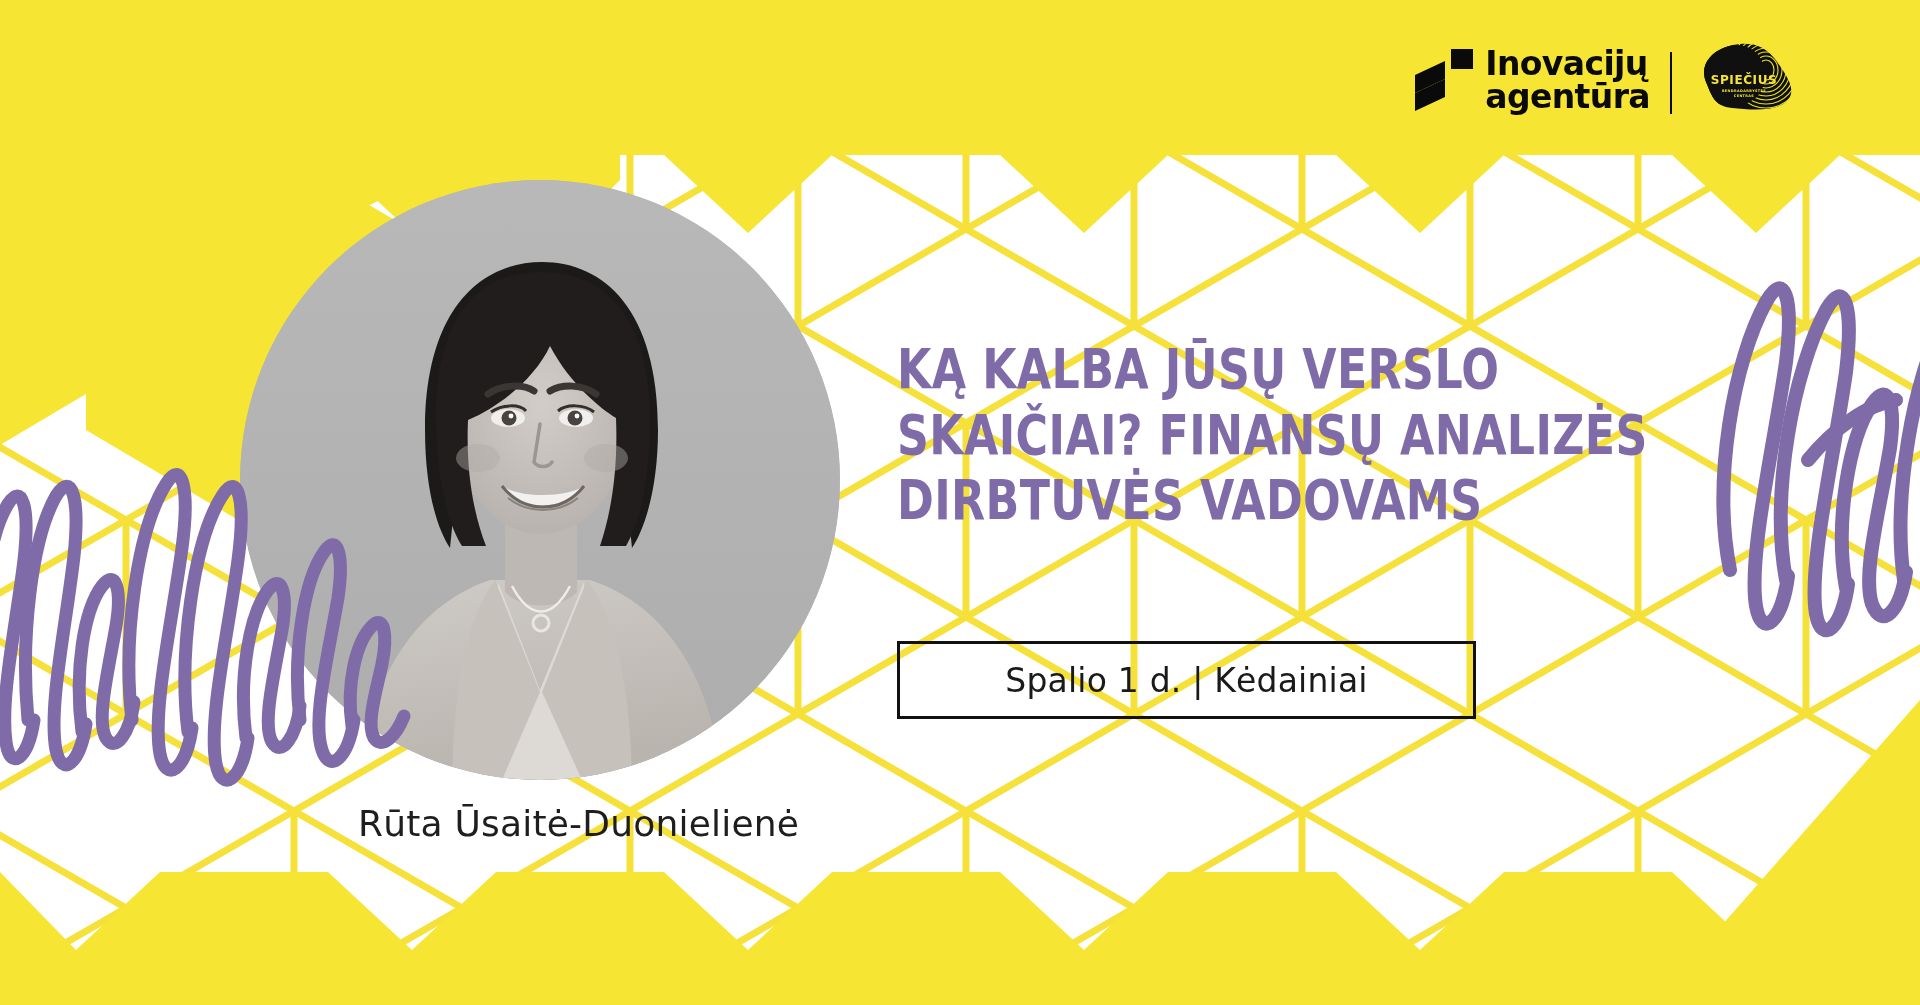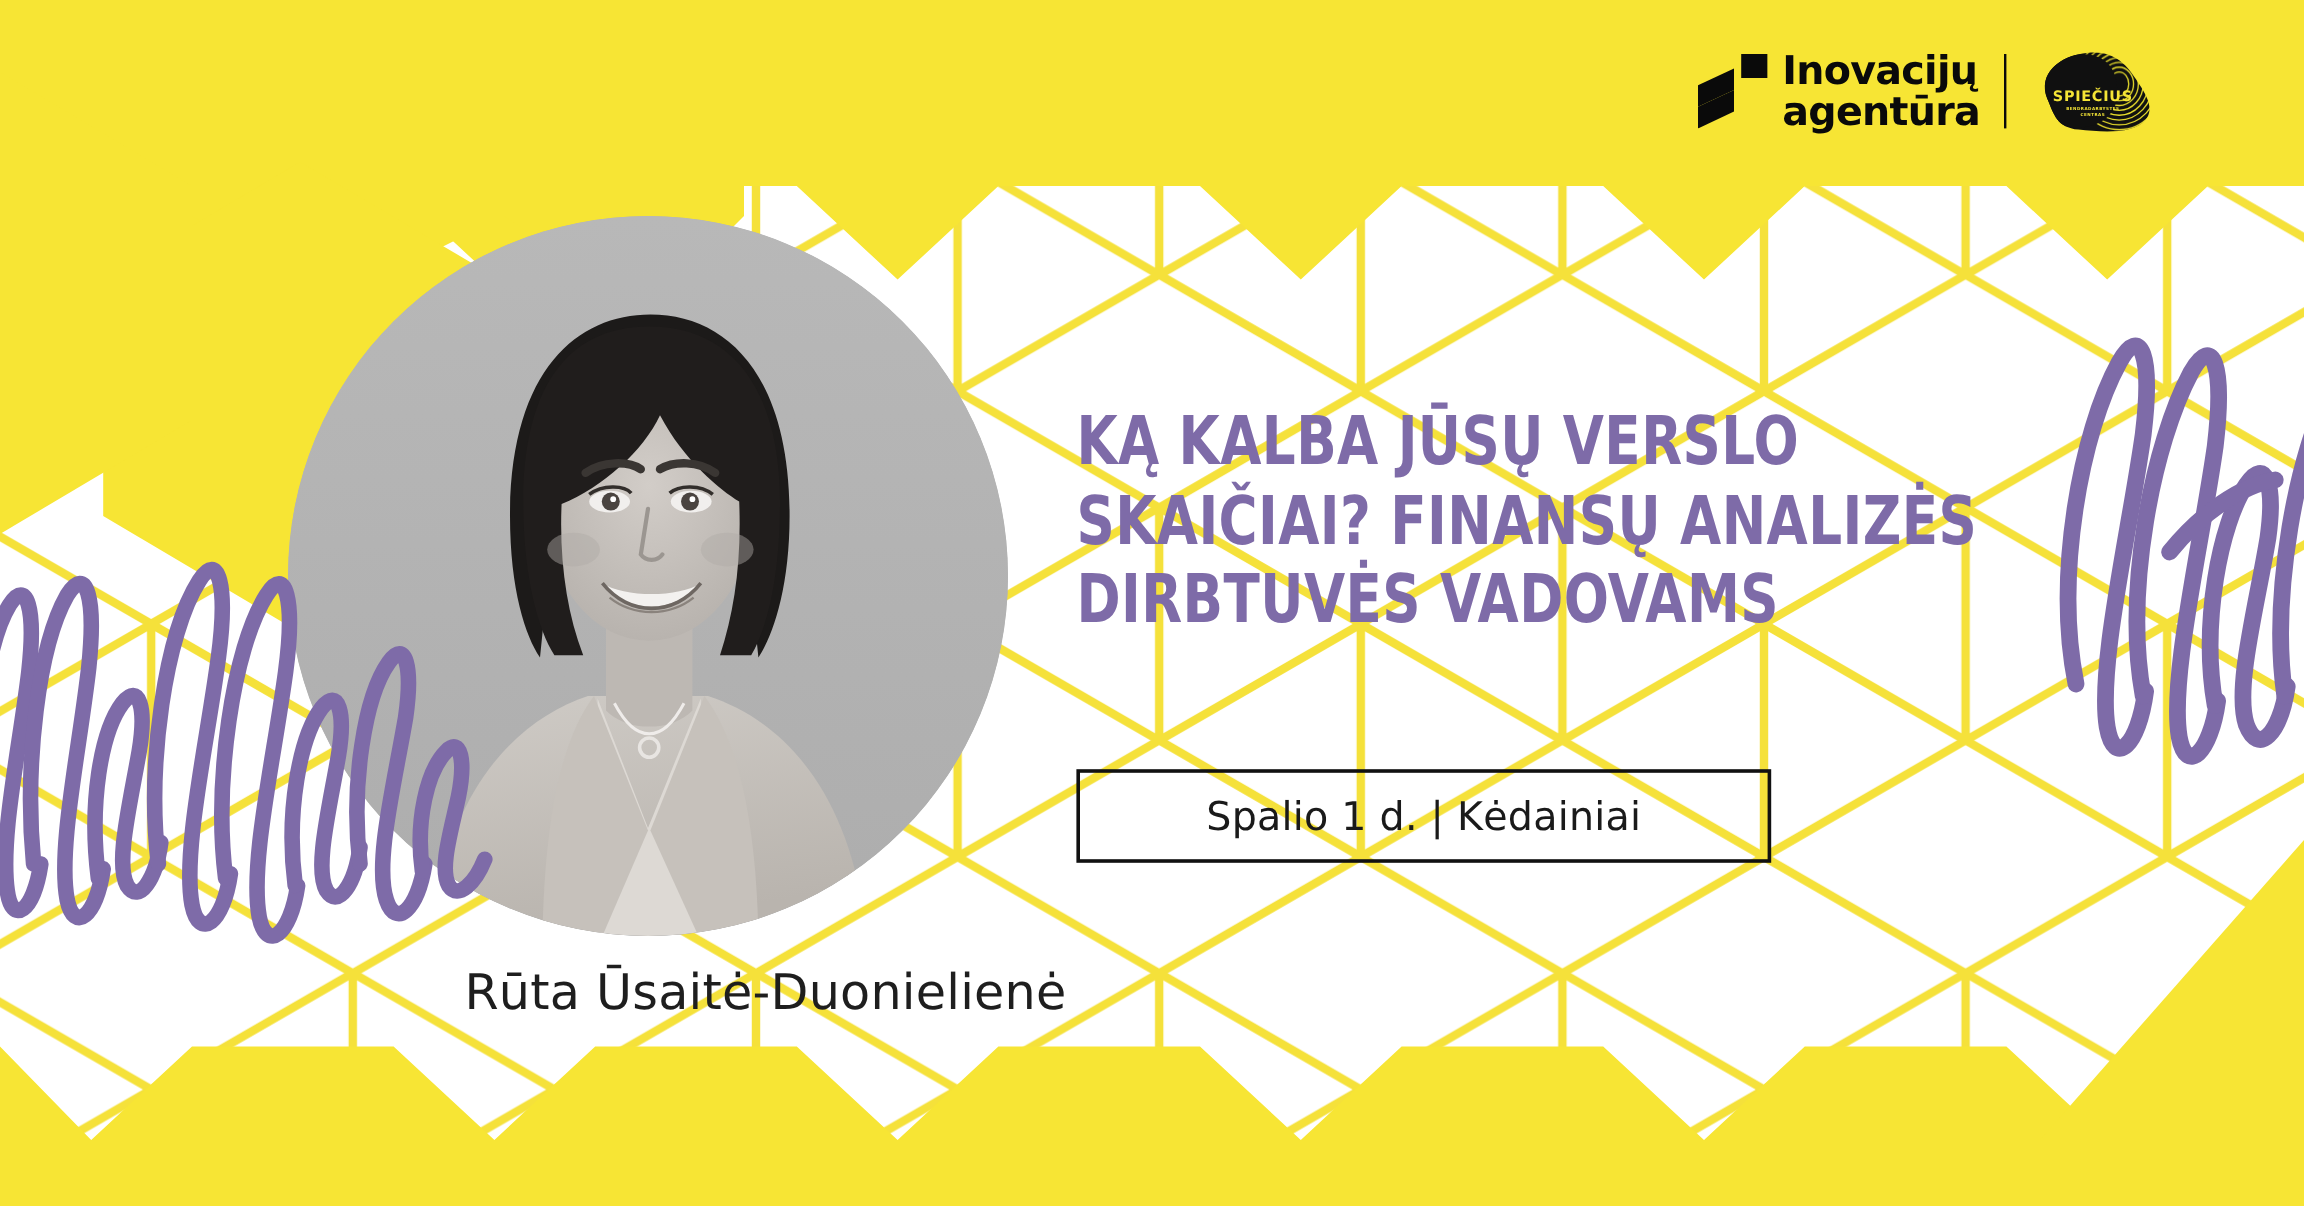--- a/index.html
+++ b/index.html
@@ -48,21 +48,21 @@
   }
   #squiggle-left  { left: -30px;  top: 420px;  width: 470px; height: 400px; }
   #squiggle-right { left: 1700px; top: 240px;  width: 260px; height: 420px; }
 
   
   #logo-group {
     position: absolute;
     right: 120px;
     top: 38px;
     display: flex;
-    align-items: center;
+    align-items: flex-end;
     gap: 14px;
   }
   #logo-ia { display: flex; align-items: center; gap: 12px; }
   #logo-ia-mark { width: 58px; height: 62px; }
   #logo-ia-words {
     font-family: "DejaVu Sans", sans-serif;
     font-weight: bold;
     font-size: 33px;
     line-height: 1.02;
     color: #0a0a0a;
@@ -113,25 +113,24 @@
     color: #1a1a1a;
     letter-spacing: 0.2px;
   }
 
   
   #speaker-name {
     position: absolute;
     left: 358px;
     top: 803px;
     font-family: "DejaVu Sans", sans-serif;
-    font-size: 41px;
+    font-size: 36px;
     color: #1e1e1e;
     letter-spacing: 0.2px;
     white-space: nowrap;
-    margin-left: 29px;
   }
 </style>
 </head>
 <body>
 
 <div id="banner">
 
   <svg class="bg-layer" viewBox="0 0 1920 1005" preserveAspectRatio="none" xmlns="http://www.w3.org/2000/svg">
     <defs>
 

